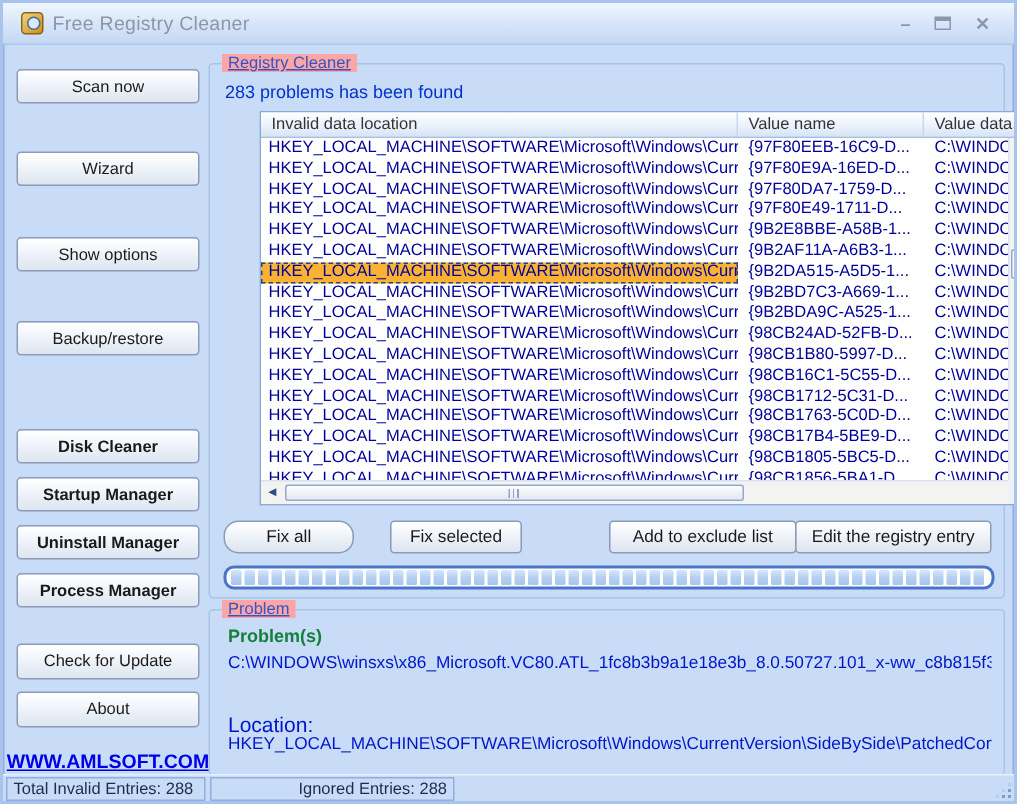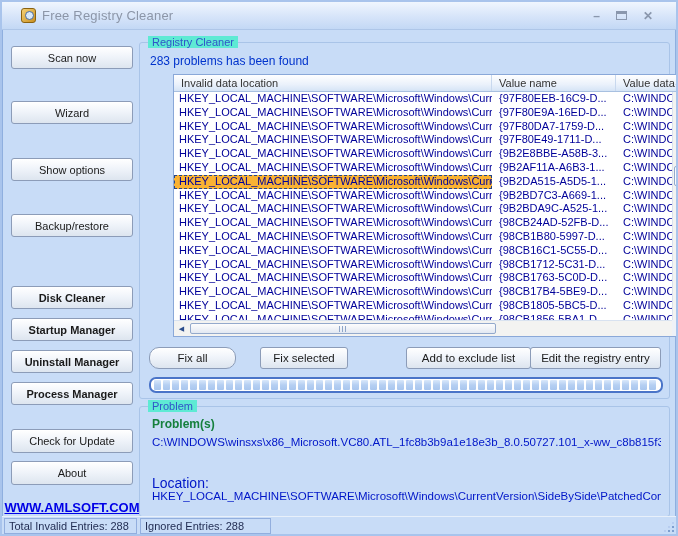--- a/index.html
+++ b/index.html
@@ -9,21 +9,21 @@
     background:#c8dcf7;
     border:2px solid #a9c4ec;
     box-shadow: inset 0 0 0 1px #8fafdf;
     overflow:hidden;
   }
   
   .titlebar {
     position:absolute; top:0; left:0; right:0; height:28px;
     background:linear-gradient(#f0f6fe, #d6e4f9 55%, #c3d8f5);
     border-bottom:1px solid #aec6e8;
-    display:flex; align-items:center; padding:0 19px;
+    display:flex; align-items:center; padding:0 12px;
   }
   .app-icon {
     width:15px; height:15px; border-radius:3px;
     background:linear-gradient(135deg,#f5d278,#c98f1f);
     border:1px solid #8a6210; position:relative; flex:none;
   }
   .app-icon::after {
     content:""; position:absolute; left:3px; top:2px; width:7px; height:7px;
     border-radius:50%; background:#d8e9fa; border:1px solid #4a6a9a;
   }
@@ -48,22 +48,22 @@
   .b-update{top:427px;height:24px}.b-about{top:459px;height:24px}
   .site-link {
     position:absolute; top:498px; left:0; width:140px; text-align:center;
     font-size:13px; font-weight:bold; color:#0000e6; text-decoration:underline; cursor:pointer;
   }
   
   .groupbox { position:absolute; border:1px solid #a9c4e8; border-radius:3px; }
   .gb-registry { left:137px; top:40px; width:531px; height:357px; }
   .gb-problem  { left:137px; top:404px; width:531px; height:111px; }
   .group-label {
-    position:absolute; top:-7px; left:8px; background:#5eead4;
-    padding:0 4px; font-size:11px; color:#3055c8;
+    position:absolute; top:-7px; left:8px; background:#fca5a5;
+    padding:0 4px; font-size:11px; color:#3055c8;text-decoration:underline;
   }
   .problems-found { position:absolute; left:10px; top:11px; font-size:12px; color:#0033cc; }
   
   .rtable {
     position:absolute; left:9px; top:31px; width:514px; height:263px;
     background:#ffffff; border:1px solid #8aa8d8;margin-left:24px;
   }
   .thead {
     position:absolute; top:0; left:0; right:0; height:17px; display:flex;
     background:linear-gradient(#ffffff, #eaf1fb 60%, #d5e4f6);
@@ -121,21 +121,21 @@
   
   .statusbar {
     position:absolute; left:0; right:0; bottom:0; height:18px;
     border-top:1px solid #e8f0fa; background:#c8dcf7;
   }
   .status-panel {
     position:absolute; top:1px; height:16px; border:1px solid #92aede;
     font-size:11px; color:#1f2a50; line-height:14px; padding:0 4px;
     white-space:nowrap; overflow:hidden;
   }
-  .sp-total { left:2px; width:133px; } .sp-ignored { left:138px; width:131px; }
+  .sp-total { left:2px; width:133px; } .sp-ignored { left:138px; width:163px;text-align:right; }
   .grip { position:absolute; right:2px; bottom:2px; width:12px; height:12px; }
   .grip::after { content:""; position:absolute; right:0; bottom:0; width:2px; height:2px; background:#7d9ecf;
     box-shadow:-4px 0 #7d9ecf, 0 -4px #7d9ecf, -8px 0 #b7cdf0, 0 -8px #b7cdf0, -4px -4px #b7cdf0; }
 </style>
 </head>
 <body>
 
 <div class="window">
 
   <div class="titlebar">
@@ -188,21 +188,21 @@
     <div class="tcell tc-vn">{97F80DA7-1759-D...</div>
     <div class="tcell tc-vd">C:\WINDO</div>
   </div>
           <div class="trow">
     <div class="tcell tc-loc">HKEY_LOCAL_MACHINE\SOFTWARE\Microsoft\Windows\Curre...</div>
     <div class="tcell tc-vn">{97F80E49-1711-D...</div>
     <div class="tcell tc-vd">C:\WINDO</div>
   </div>
           <div class="trow">
     <div class="tcell tc-loc">HKEY_LOCAL_MACHINE\SOFTWARE\Microsoft\Windows\Curre...</div>
-    <div class="tcell tc-vn">{9B2E8BBE-A58B-3...</div>
+    <div class="tcell tc-vn">{9B2E8BBE-A58B-1...</div>
     <div class="tcell tc-vd">C:\WINDO</div>
   </div>
           <div class="trow">
     <div class="tcell tc-loc">HKEY_LOCAL_MACHINE\SOFTWARE\Microsoft\Windows\Curre...</div>
     <div class="tcell tc-vn">{9B2AF11A-A6B3-1...</div>
     <div class="tcell tc-vd">C:\WINDO</div>
   </div>
           <div class="trow selected">
     <div class="tcell tc-loc">HKEY_LOCAL_MACHINE\SOFTWARE\Microsoft\Windows\Curre...</div>
     <div class="tcell tc-vn">{9B2DA515-A5D5-1...</div>

